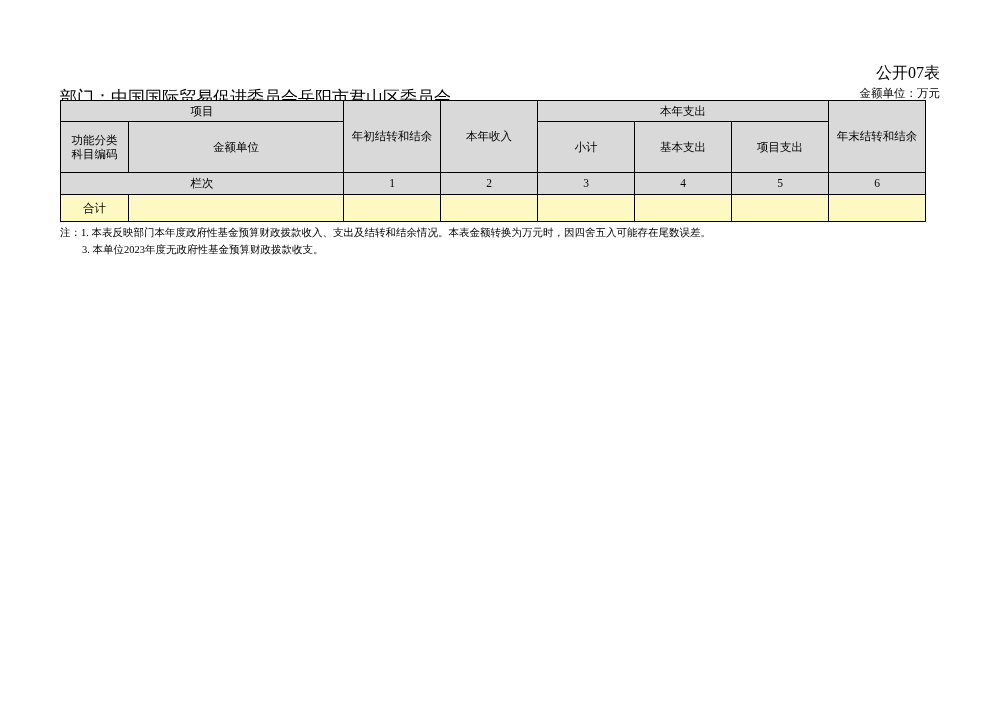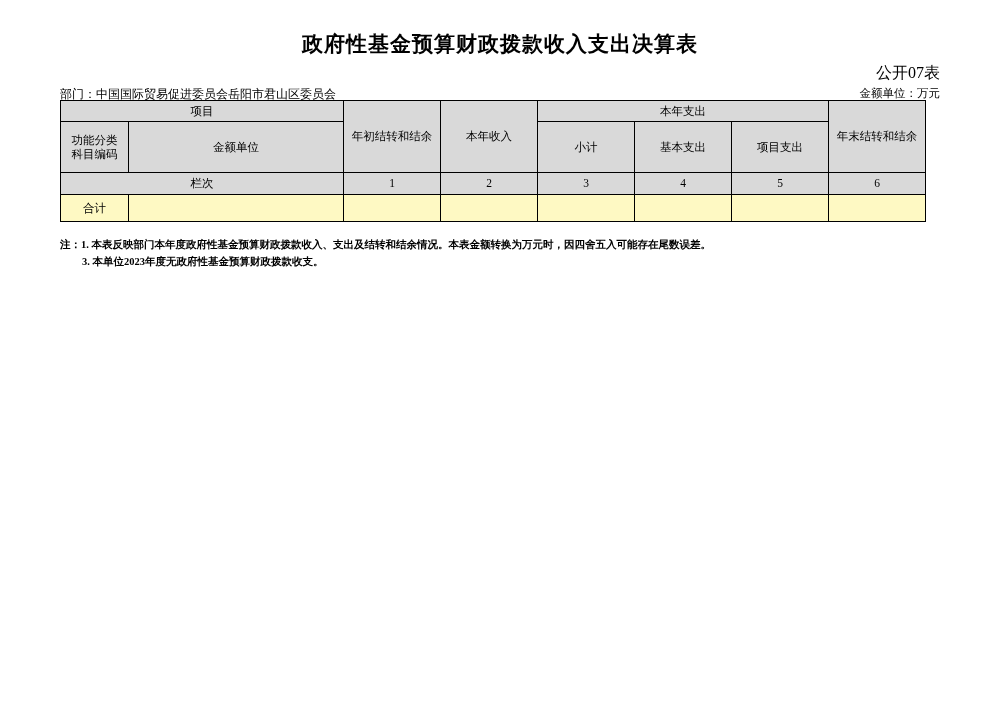--- a/index.html
+++ b/index.html
@@ -36,21 +36,21 @@
     position: absolute;
     top: 63px;
     right: 60px;
     font-size: 16px;
     font-family: "Liberation Serif", "DejaVu Serif", serif;
   }
   .dept-line {
     position: absolute;
     top: 86px;
     left: 60px;
-    font-size: 12px;
+    font-size: 17px;
   }
   .unit-line {
     position: absolute;
     top: 86px;
     right: 60px;
     font-size: 11.5px;
   }
   table.main {
     position: absolute;
     top: 100px;
@@ -75,40 +75,38 @@
   .h-row1 td { height: 16px; }
   .h-row2 td { height: 46px; }
   .h-row3 td { height: 17px; }
   .h-row4 td { height: 22px; }
   td.left-align {
     text-align: left;
     padding-left: 5px;
   }
   .notes {
     position: absolute;
-    top: 236px;
+    top: 224px;
     left: 60px;
     width: 880px;
     font-size: 10.5px;
     line-height: 1.65;
-    font-weight: bold;
   }
   .notes .note-line {
     white-space: nowrap;
   }
   .notes .note-indent {
     padding-left: 22px;
   }
 </style>
 </head>
 <body>
 
 <div class="page">
 
-  <div class="doc-title">政府性基金预算财政拨款收入支出决算表</div>
 
   <div class="form-no">公开07表</div>
 
   <div class="dept-line">部门：中国国际贸易促进委员会岳阳市君山区委员会</div>
 
   <div class="unit-line">金额单位：万元</div>
 
   <table class="main">
     <colgroup>
       <col style="width:68px">

